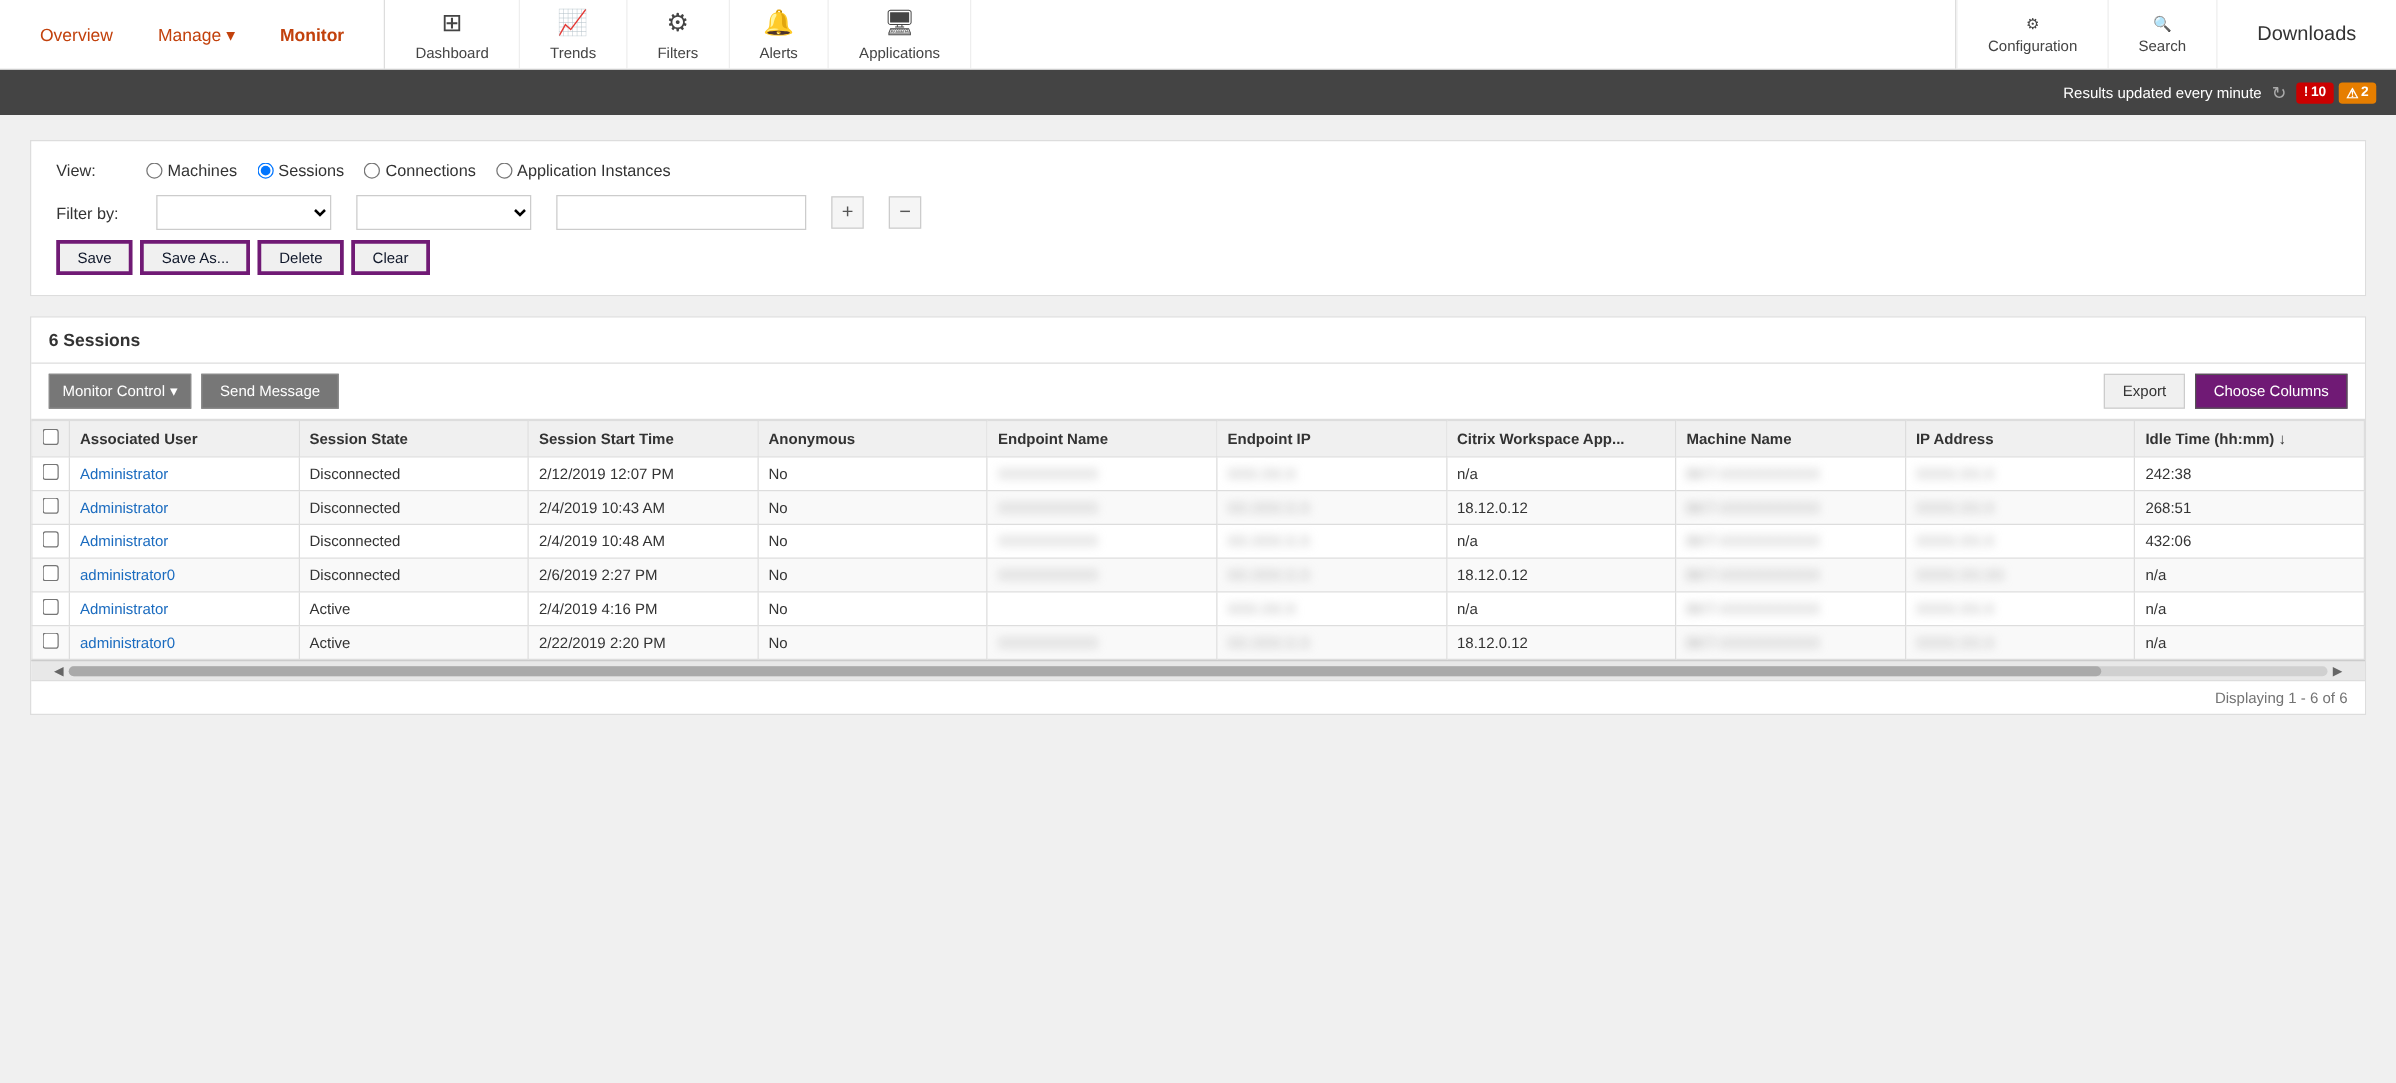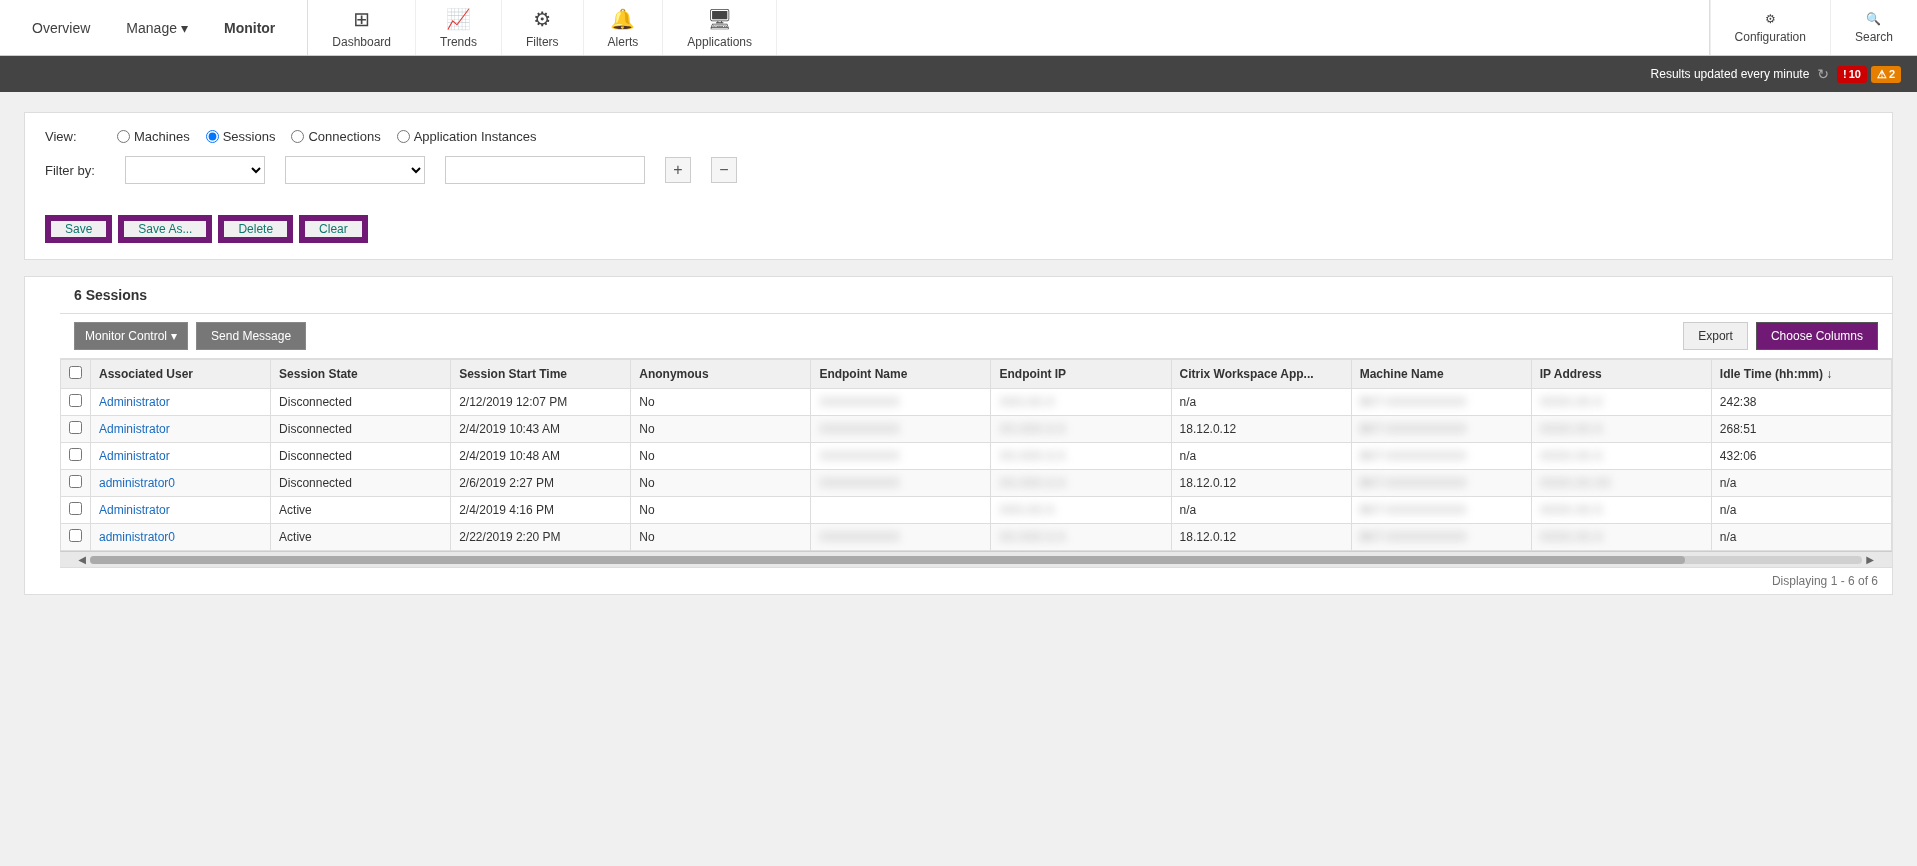--- a/index.html
+++ b/index.html
@@ -17,21 +17,21 @@
       display: flex;
       align-items: center;
       padding: 0 16px;
       gap: 4px;
       border-right: 1px solid #ddd;
     }
     .nav-item {
       padding: 8px 16px;
       cursor: pointer;
       font-size: 14px;
-      color: #404040;
+      color: #c2410c;
       display: flex;
       align-items: center;
       gap: 4px;
       border: none;
       background: none;
       height: 100%;
     }
     .nav-item.active {
       font-weight: bold;
     }
@@ -188,33 +188,31 @@
     }
 
     .button-row {
       display: flex;
       gap: 6px;
       margin-top: 8px;
     }
     .btn {
       height: 28px;
       padding: 0 14px;
-      border: 6px solid #701a75;
+      border: 3px solid #701a75;
       background: #f0f0f0;
       cursor: pointer;
       font-size: 12px;
-      color: #0f766e;
-      margin-top: 23px;
+      color: #0f172a;
     }
 
     
     .sessions-section {
       background: #fff;
       border: 1px solid #ddd;
-      padding-left: 35px;
     }
     .sessions-header {
       display: flex;
       align-items: center;
       justify-content: space-between;
       padding: 10px 14px;
       border-bottom: 1px solid #ddd;
     }
     .sessions-title {
       font-size: 14px;
@@ -385,20 +383,21 @@
 
   <div class="top-nav-right">
     <button class="right-nav-item">
       <span class="nav-icon">⚙</span>
       <span>Configuration</span>
     </button>
     <button class="right-nav-item">
       <span class="nav-icon">🔍</span>
       <span>Search</span>
     </button>
+    <button class="right-nav-item downloads-item">Downloads</button>
   </div>
 </div>
 
 <div class="status-bar">
   <span class="status-bar-text">Results updated every minute</span>
   <span class="refresh-icon">↻</span>
   <div class="badge-container">
     <div class="badge">
       <span>!</span>
       <span>10</span>

